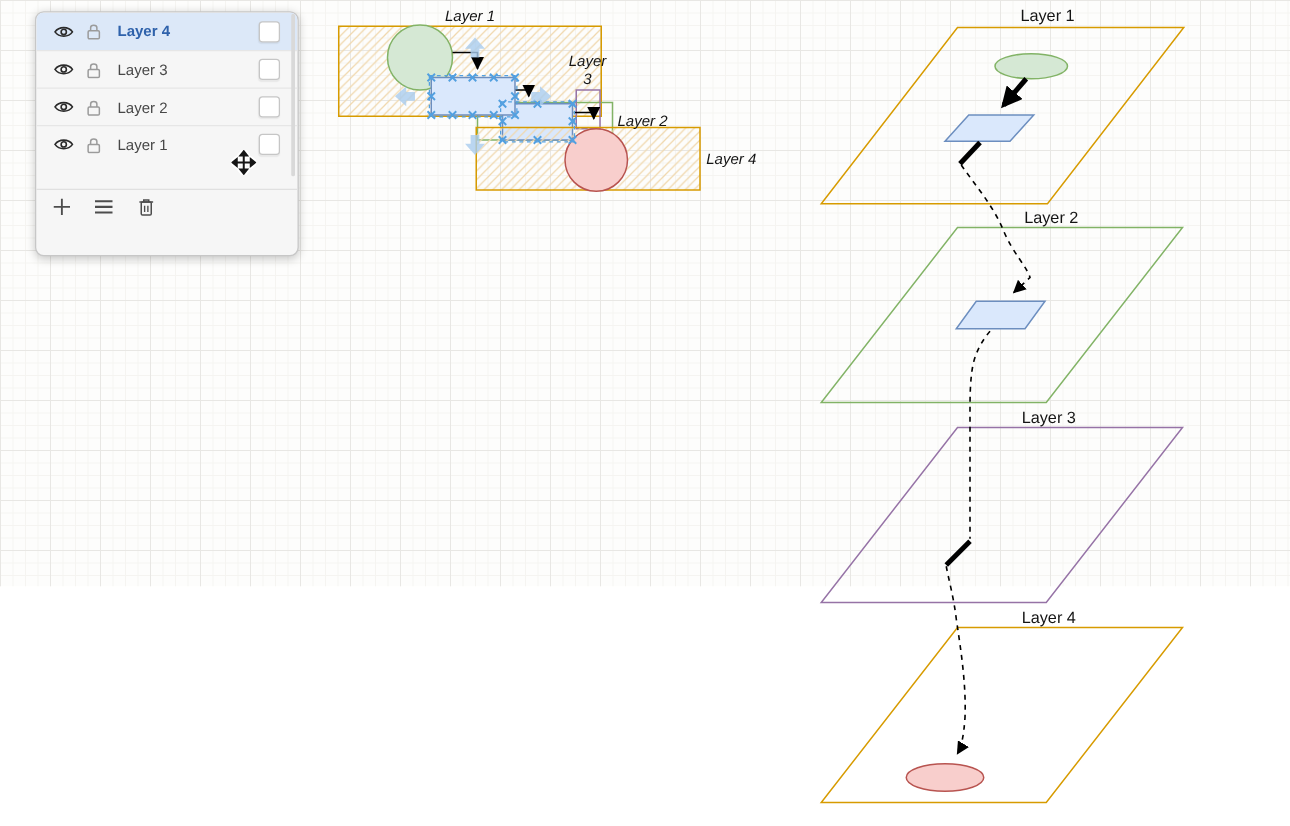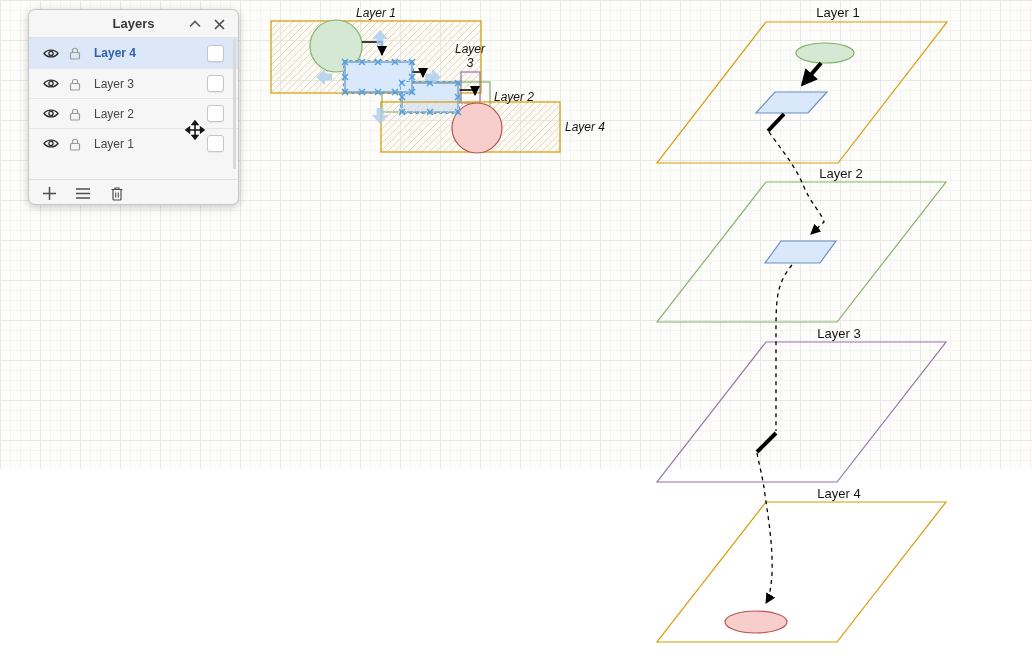--- a/index.html
+++ b/index.html
@@ -162,33 +162,20 @@
     <ellipse class="f-red" cx="756" cy="622" rx="31" ry="11"></ellipse>
 
     <text class="rt" x="838" y="17" text-anchor="middle">Layer 1</text>
     <text class="rt" x="841" y="178" text-anchor="middle">Layer 2</text>
     <text class="rt" x="839" y="338" text-anchor="middle">Layer 3</text>
     <text class="rt" x="839" y="498" text-anchor="middle">Layer 4</text>
   </g>
 </svg>
 
 <div class="layers-panel">
-  <div class="lp-header">
-    <div class="lp-title">Layers</div>
-    <div class="lp-btn lp-collapse">
-      <svg width="12" height="8" viewBox="0 0 12 8">
-        <polyline points="1,6.5 6,1.5 11,6.5" fill="none" stroke="#5a5a5a" stroke-width="1.6"></polyline>
-      </svg>
-    </div>
-    <div class="lp-btn lp-close">
-      <svg width="11" height="11" viewBox="0 0 11 11">
-        <path d="M1 1 L10 10 M10 1 L1 10" stroke="#4a4a4a" stroke-width="1.6"></path>
-      </svg>
-    </div>
-  </div>
 
   <div class="lp-rows">
     <div class="lrow sel">
       <span class="icn eye">
         <svg width="16" height="11" viewBox="0 0 16 11">
               <path d="M1 5.5C4.2 1 11.8 1 15 5.5C11.8 10 4.2 10 1 5.5Z" fill="none" stroke="#2b2b2b" stroke-width="1.3"></path>
               <circle cx="8" cy="5.5" r="2.1" fill="none" stroke="#2b2b2b" stroke-width="1.3"></circle>
             </svg>
       </span>
       <span class="icn lock">

